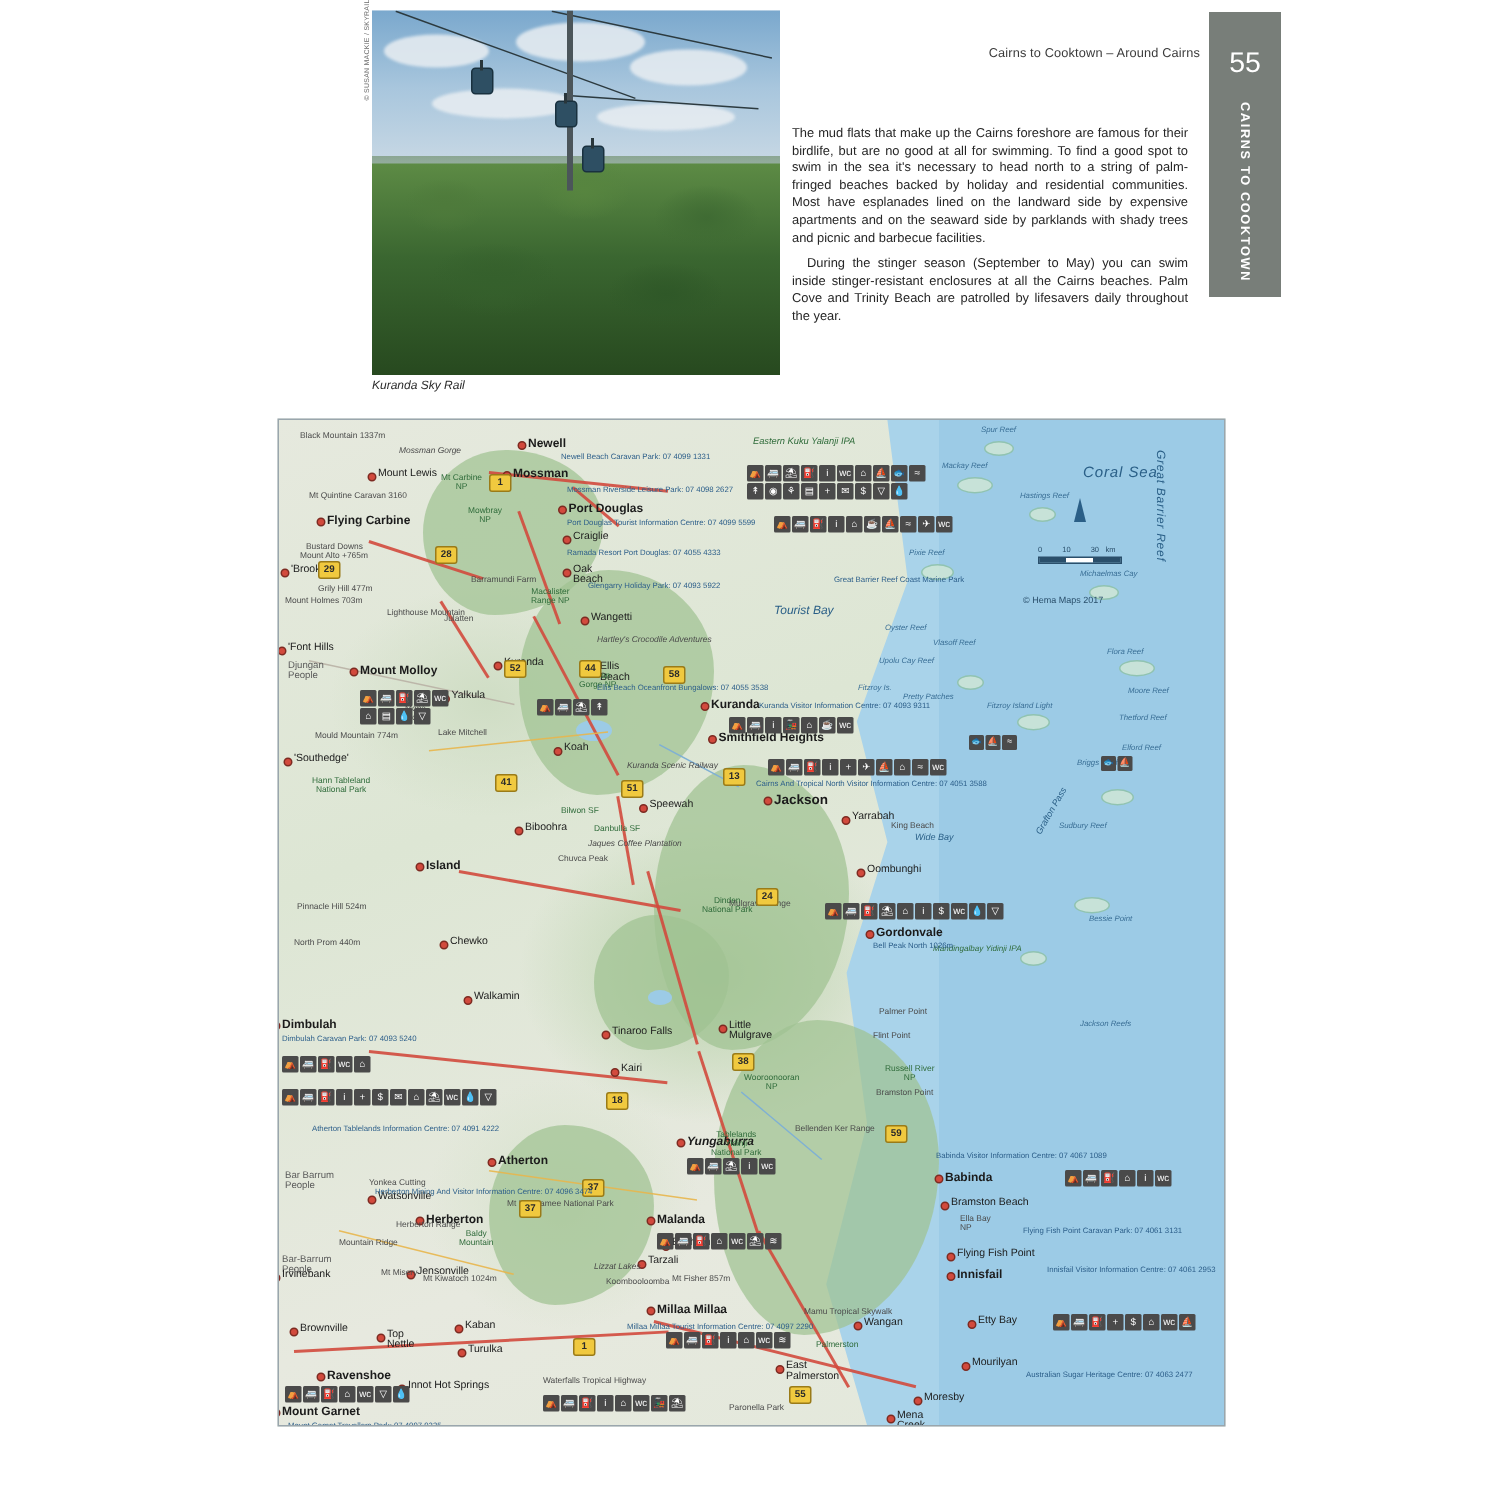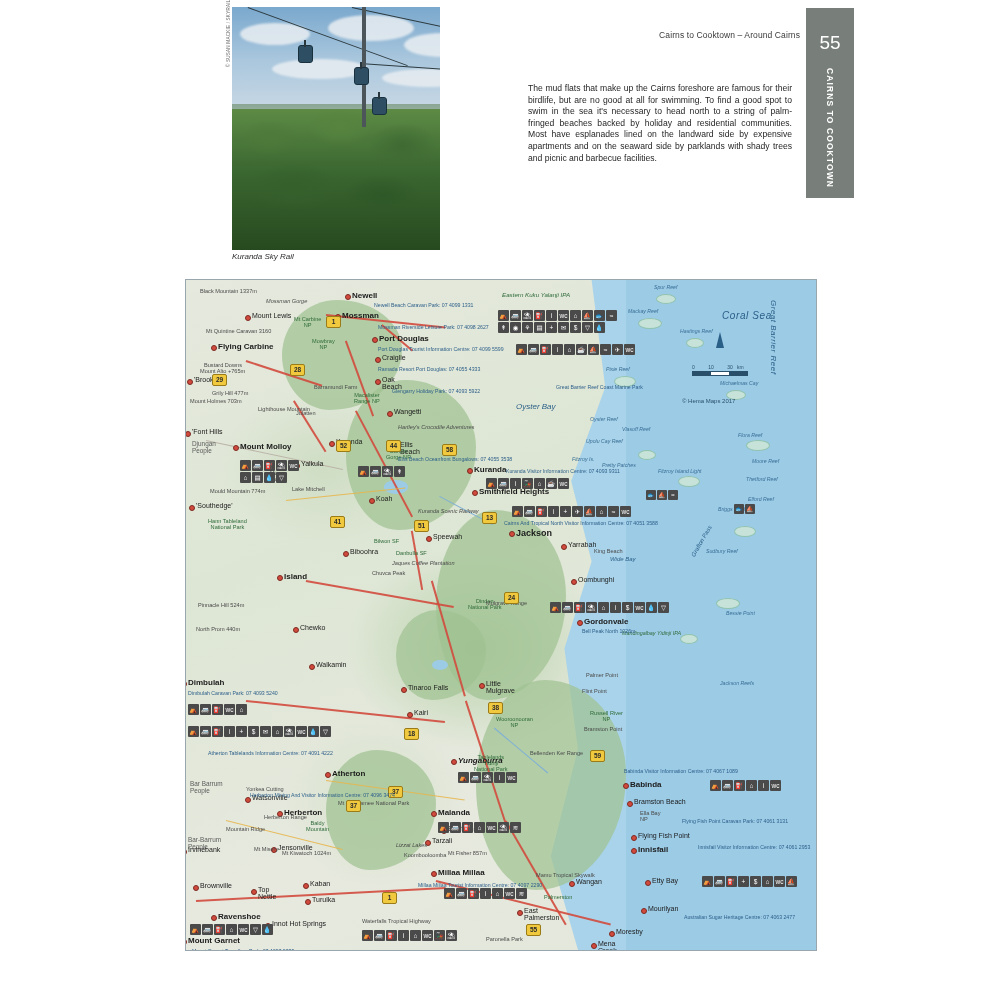--- a/index.html
+++ b/index.html
@@ -61,22 +61,22 @@
     font-size: 8.5px;
     letter-spacing: 1.1px;
     font-weight: bold;
     color: #ffffff;
   }
 
   
   .photo-wrap {
     position: absolute;
     top: 7px;
-    left: 232px;
-    width: 208px;
+    left: 248px;
+    width: 272px;
     height: 243px;
   }
   .photo {
     position: absolute;
     inset: 0;
     overflow: hidden;
     background: linear-gradient(#8fb6d4, #bcd3e3 30%, #6d8f5a 55%, #3d5a33 100%);
   }
   .sky {
     position: absolute;
@@ -407,20 +407,21 @@
     <div class="gondola" style="left:122px; top:60px;"></div>
     <div class="gondola" style="left:140px; top:90px;"></div>
     <div class="gondola" style="left:66px;  top:38px;"></div>
   </div>
   <div class="photo-credit">© SUSAN MACKIE / SKYRAIL</div>
   <div class="photo-caption">Kuranda Sky Rail</div>
 </div>
 
 <div class="article">
   <p>The mud flats that make up the Cairns foreshore are famous for their birdlife, but are no good at all for swimming. To find a good spot to swim in the sea it's necessary to head north to a string of palm-fringed beaches backed by holiday and residential communities. Most have esplanades lined on the landward side by expensive apartments and on the seaward side by parklands with shady trees and picnic and barbecue facilities.</p>
+  <p class="indent">During the stinger season (September to May) you can swim inside stinger-resistant enclosures at all the Cairns beaches. Palm Cove and Trinity Beach are patrolled by lifesavers daily throughout the year.</p>
 </div>
 
 <div class="map-figure">
   <div class="land"></div>
   <div class="sea"></div>
   <div class="sea2"></div>
 
   <div class="green-belt" style="left:96px;  top:20px;  width:120px; height:110px;"></div>
   <div class="green-belt" style="left:160px; top:100px; width:130px; height:150px;"></div>
   <div class="green-belt" style="left:250px; top:230px; width:130px; height:190px;"></div>
@@ -448,21 +449,21 @@
   <div class="road minor" style="left:100px; top:220px; width:120px; transform: rotate(-6deg);"></div>
   <div class="road minor" style="left:140px; top:500px; width:140px; transform: rotate(8deg);"></div>
   <div class="road minor" style="left:40px;  top:540px; width:120px; transform: rotate(14deg);"></div>
   <div class="road grey" style="left:20px;  top:160px; width:140px; transform: rotate(12deg);"></div>
 
   <div class="track-blue" style="left:250px; top:230px; width:60px; transform: rotate(28deg);"></div>
   <div class="track-blue" style="left:300px; top:470px; width:70px; transform: rotate(40deg);"></div>
 
   <div class="sea-label big" style="left:492px; top:30px;">Coral Sea</div>
   <div class="gbr-rot" style="left:592px; top:20px;">Great Barrier Reef</div>
-  <div class="sea-label" style="left:330px; top:122px;">Oyster Bay</div>
+  <div class="sea-label" style="left:330px; top:122px;">Tourist Bay</div>
   <div class="sea-label" style="left:498px; top:258px; font-size:6px; transform:rotate(-60deg);">Grafton Pass</div>
   <div class="sea-label" style="left:424px; top:276px; font-size:6px;">Wide Bay</div>
 
   <div class="reef-patch" style="left:470px; top:14px;  width:18px; height:8px;"></div>
   <div class="reef-patch" style="left:452px; top:38px;  width:22px; height:9px;"></div>
   <div class="reef-patch" style="left:500px; top:58px;  width:16px; height:8px;"></div>
   <div class="reef-patch" style="left:428px; top:96px;  width:20px; height:9px;"></div>
   <div class="reef-patch" style="left:540px; top:110px; width:18px; height:8px;"></div>
   <div class="reef-patch" style="left:560px; top:160px; width:22px; height:9px;"></div>
   <div class="reef-patch" style="left:492px; top:196px; width:20px; height:9px;"></div>

